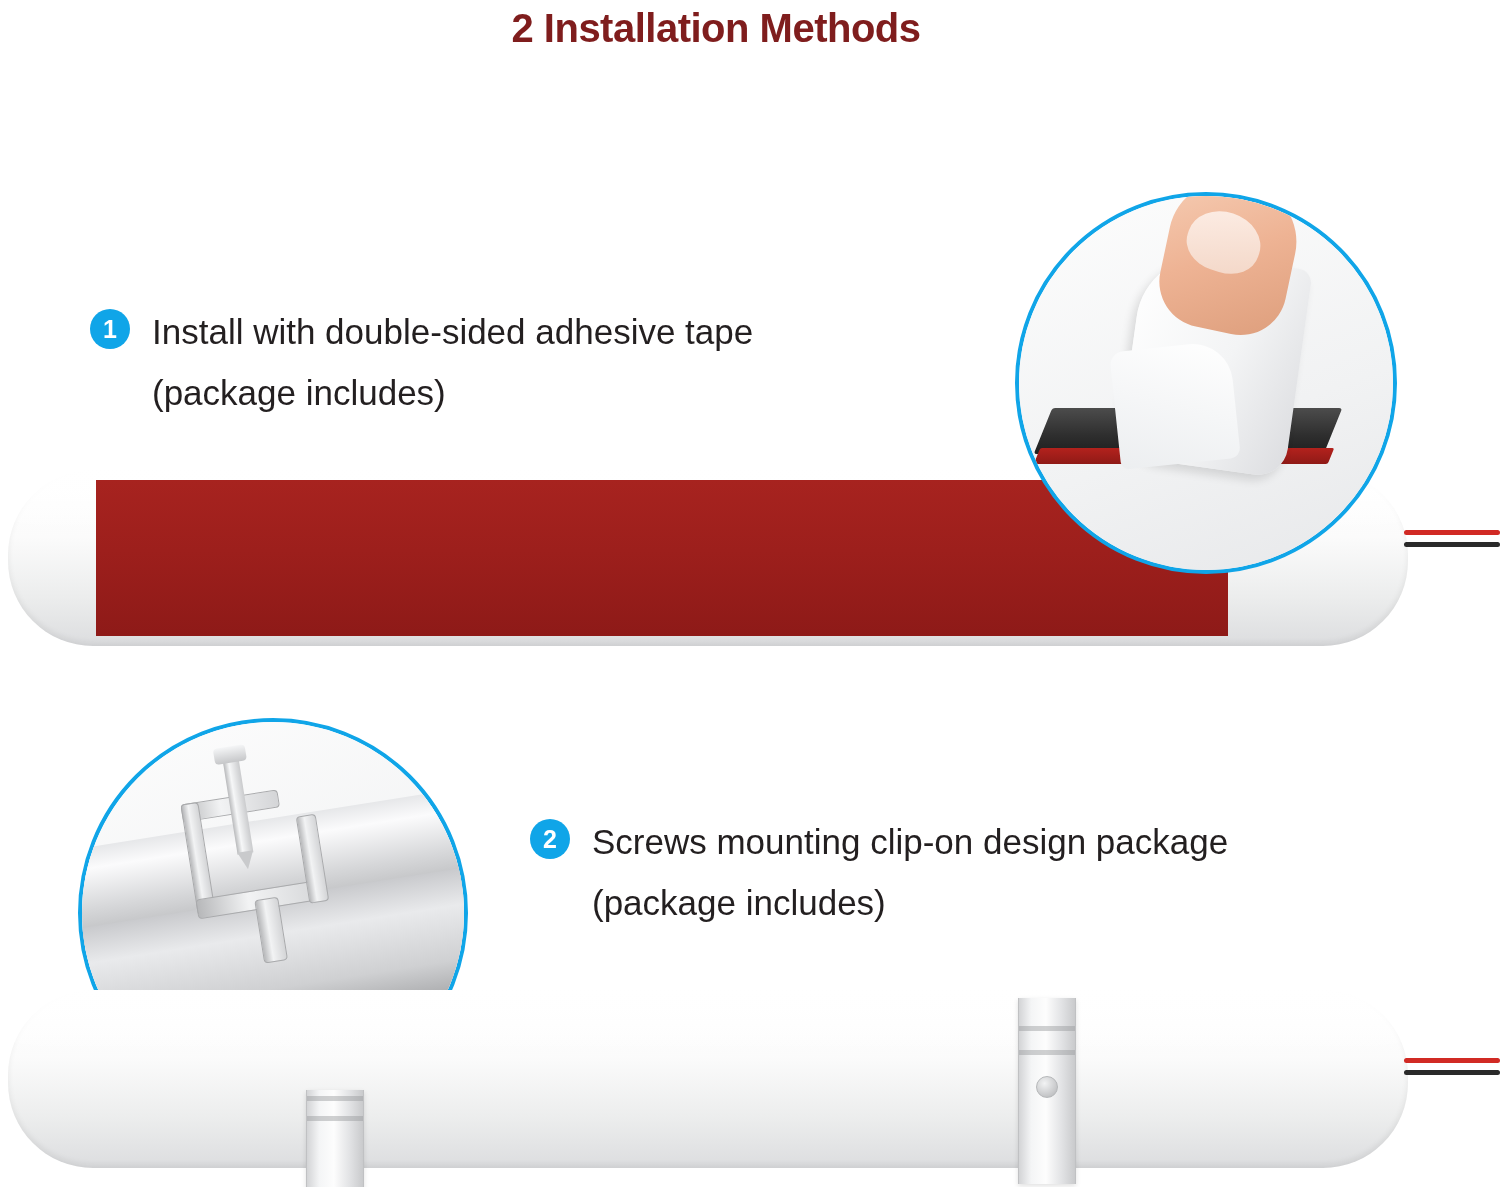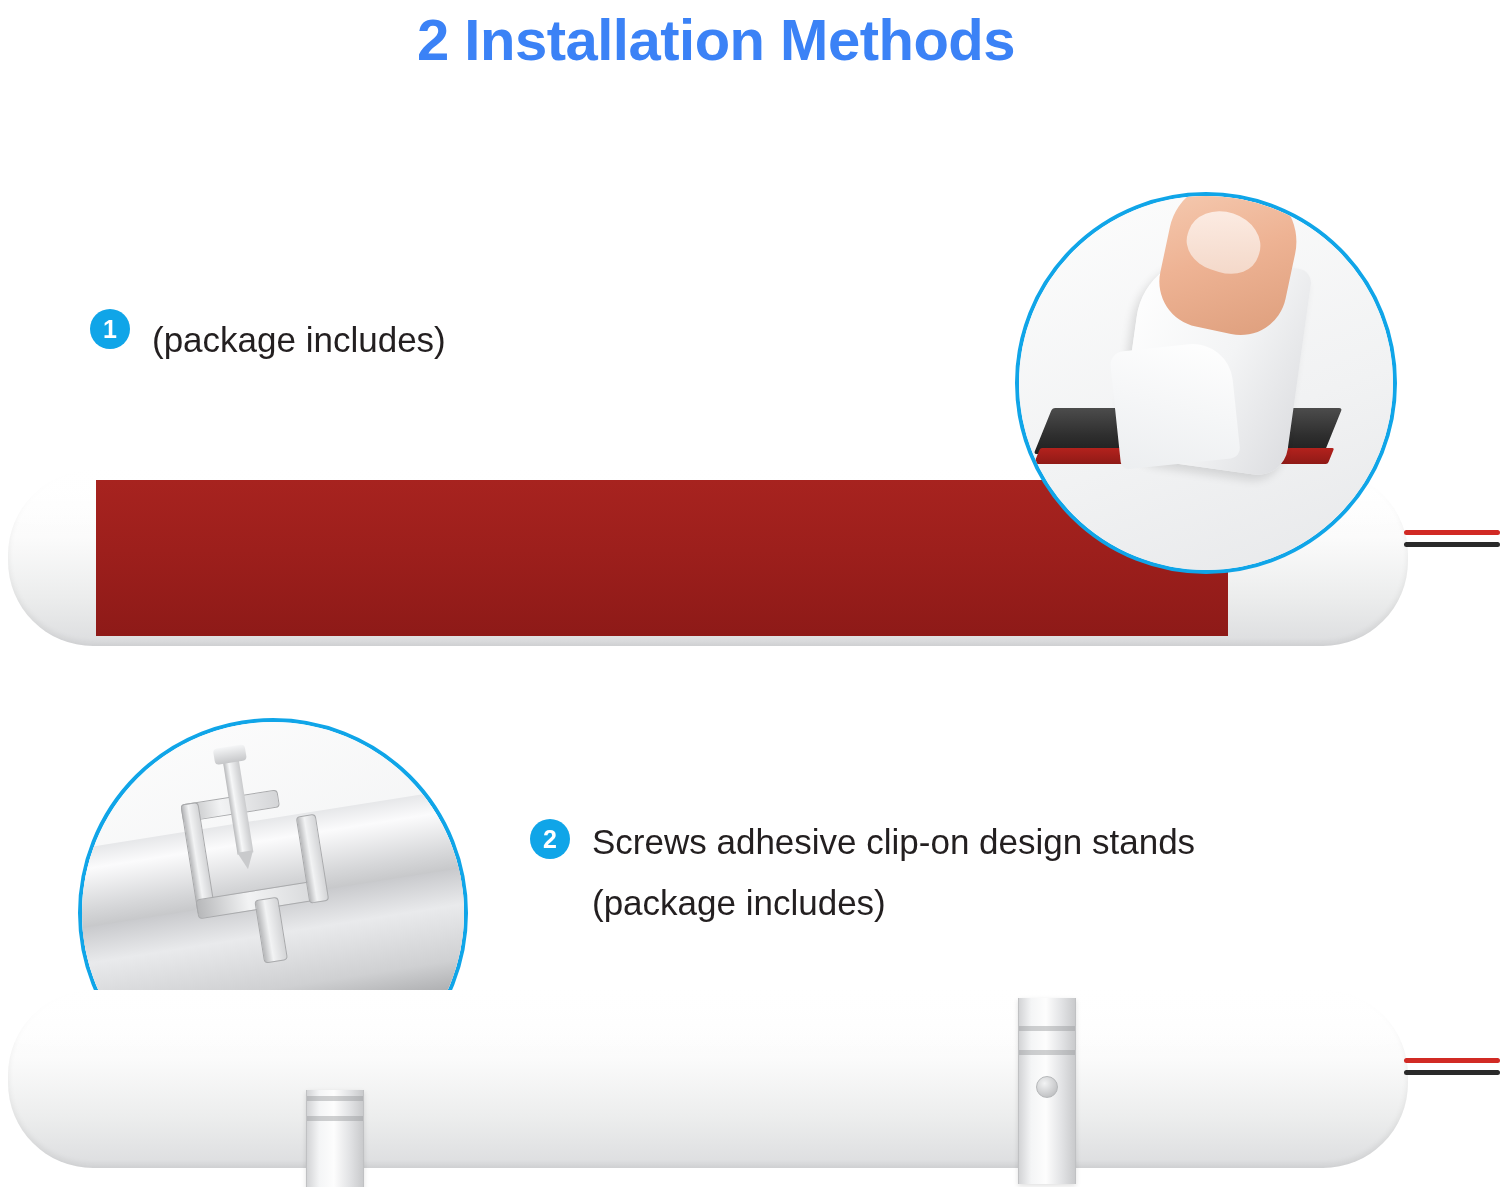--- a/index.html
+++ b/index.html
@@ -16,24 +16,24 @@
     color: #1a1a1a;
   }
 
   
   .title {
     position: absolute;
     top: 6px;
     left: 0;
     width: 1432px;
     text-align: center;
-    font-size: 58px;
+    font-size: 40px;
     font-weight: bold;
     letter-spacing: -0.5px;
-    color: #3b82f6;
+    color: #7f1d1d;
   }
 
   
   .step {
     position: absolute;
     display: flex;
     align-items: flex-start;
   }
   .step-badge {
     width: 40px;
@@ -255,20 +255,21 @@
   }
 </style>
 </head>
 <body>
 
 <div class="title">2 Installation Methods</div>
 
 <div class="step" id="step1">
   <div class="step-badge">1</div>
   <div class="step-text">
+    <span>Install with double-sided adhesive tape</span>
     <span class="l2">(package includes)</span>
   </div>
 </div>
 
 <div class="bar" id="bar1">
   <div class="bar-body"></div>
   <div class="tape"></div>
   <div class="wire red"></div>
   <div class="wire black"></div>
 </div>
@@ -293,21 +294,21 @@
     <div class="arm" style="left:0;top:96px;width:128px;height:18px;"></div>
     <div class="arm" style="left:112px;top:30px;width:18px;height:86px;"></div>
     <div class="arm" style="left:58px;top:106px;width:22px;height:62px;"></div>
   </div>
   <div class="screw-long"></div>
 </div>
 
 <div class="step" id="step2">
   <div class="step-badge">2</div>
   <div class="step-text">
-    <span>Screws adhesive clip-on design stands</span>
+    <span>Screws mounting clip-on design package</span>
     <span class="l2">(package includes)</span>
   </div>
 </div>
 
 <div class="bar" id="bar2">
   <div class="bar-body"></div>
   <div class="clip" id="clip-left">
     <div class="band" style="top:6px;"></div>
     <div class="band" style="top:26px;"></div>
   </div>

